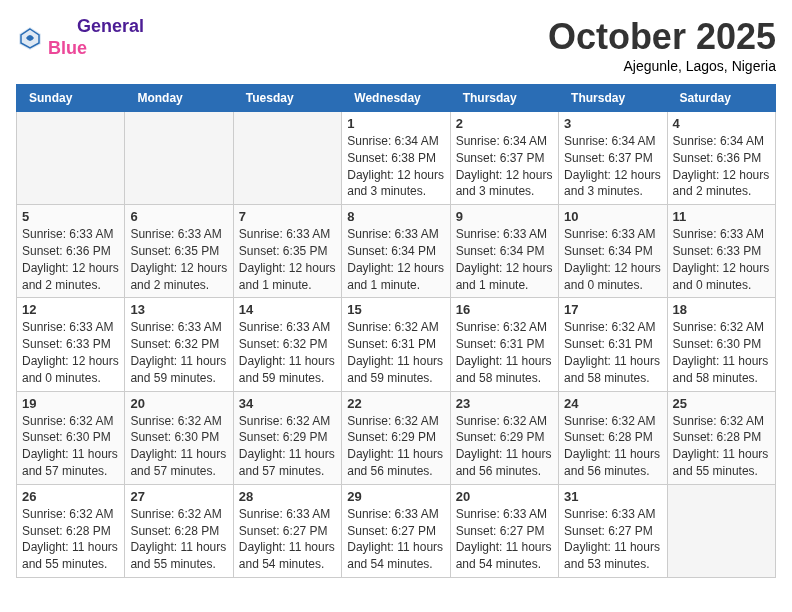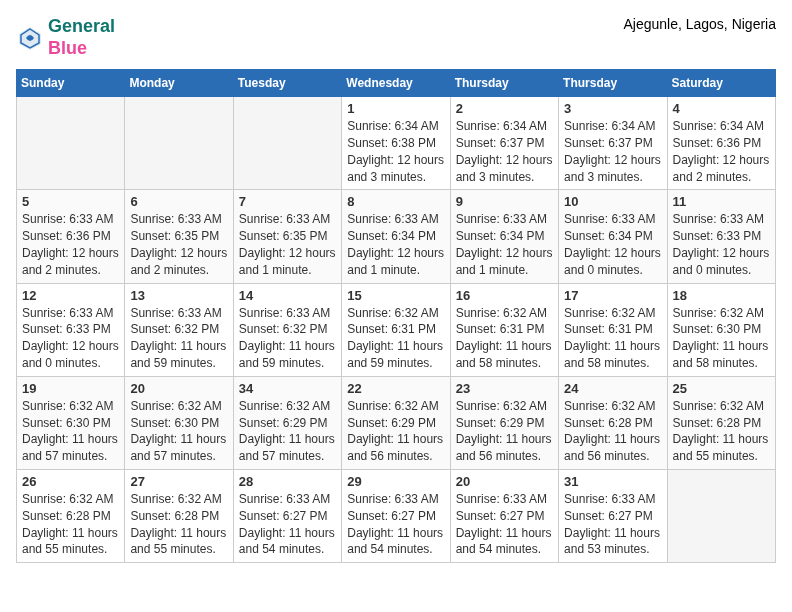--- a/index.html
+++ b/index.html
@@ -18,21 +18,21 @@
     }
     .logo {
       display: flex;
       align-items: center;
     }
     .logo-text {
       font-size: 18px;
       font-weight: bold;
       line-height: 1.2;
     }
-    .logo-general { color: #0f766e; }
+    .logo-general { color: #4c1d95; margin-left: 29px; }
     .logo-blue { color: #ec4899; }
     .logo-icon {
       width: 28px;
       height: 28px;
       margin-right: 4px;
     }
     .title-block {
       text-align: right;
     }
     .month-title {
@@ -45,21 +45,21 @@
       color: #000000;
     }
     table {
       width: 100%;
       border-collapse: collapse;
       table-layout: fixed;
     }
     th {
       background-color: #2a6db5;
       color: #fff;
-      padding: 6px 4px;
+      padding: 6px 12px;
       font-size: 12px;
       text-align: left;
       border: 1px solid #2a6db5;
     }
     td {
       border: 1px solid #ccc;
       vertical-align: top;
       padding: 4px 5px;
       font-size: 10.5px;
       color: #333;
@@ -92,20 +92,21 @@
       <polygon points="14,3 25,10 25,20 14,26 3,20 3,10" fill="#2a6db5" opacity="0.15"></polygon>
       <polygon points="14,5 23,11 23,19 14,24 5,19 5,11" fill="none" stroke="#2a6db5" stroke-width="1.5"></polygon>
       <path d="M10,14 Q14,8 18,14 Q14,20 10,14Z" fill="#2a6db5"></path>
     </svg>
     <div class="logo-text">
       <span class="logo-general">General</span><br>
       <span class="logo-blue">Blue</span>
     </div>
   </div>
   <div class="title-block">
+    <div class="month-title">October 2025</div>
     <div class="location">Ajegunle, Lagos, Nigeria</div>
   </div>
 </div>
 
 <table>
   <thead>
     <tr>
     <th>Sunday</th>
         <th>Monday</th>
         <th>Tuesday</th>

